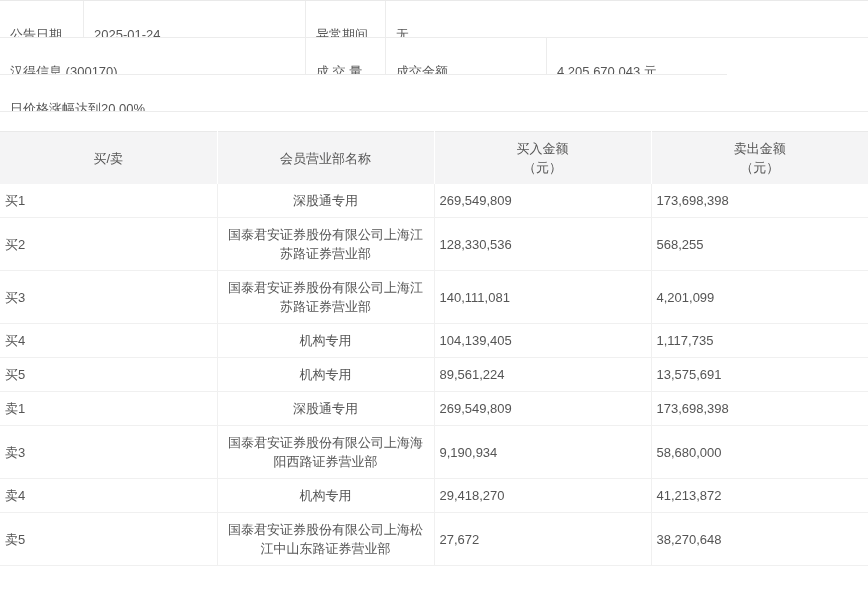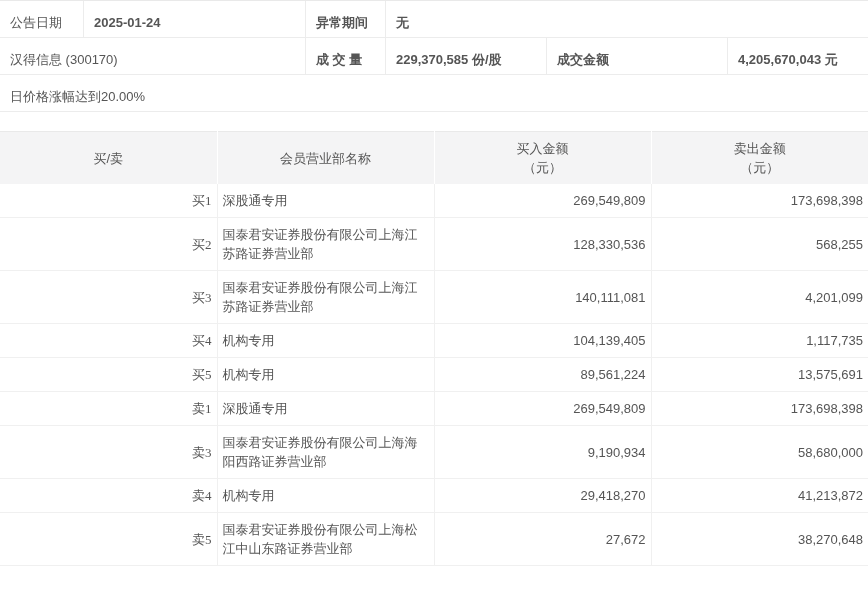--- a/index.html
+++ b/index.html
@@ -21,26 +21,26 @@
     display: grid;
     grid-template-columns: 83px 222px 80px 161px 181px 1fr;
     border-top: 1px solid #e9e9e9;
     width: 868px;
     box-sizing: border-box;
   }
   .info-cell {
     box-sizing: border-box;
     height: 37px;
     line-height: 36px;
-    padding: 4px 8px 0 10px;
+    padding: 16px 8px 0 10px;
     border-bottom: 1px solid #ececec;
     white-space: nowrap;
     overflow: hidden;
   }
-  .info-cell.vline { border-left: 1px solid #ececec; font-weight: bold; }
+  .info-cell.vline { border-left: 1px solid #ececec; }
   .span2 { grid-column: span 2; }
   .span3 { grid-column: span 3; }
   .span6 { grid-column: 1 / -1; }
 
   .gap { height: 19px; }
 
   
   table.seats {
     width: 868px;
     table-layout: fixed;
@@ -62,37 +62,36 @@
   table.seats thead th:last-child { border-right: none; }
   table.seats tbody td {
     border-bottom: 1px solid #f0f0f0;
     border-right: 1px solid #f0f0f0;
     padding: 7px 5px;
     line-height: 19px;
     vertical-align: middle;
     word-break: break-all;
   }
   table.seats tbody td:last-child { border-right: none; }
-  td.side   { text-align: right; font-family: Liberation Serif, serif; }
-  td.branch { text-align: left; }
-  td.amount { text-align: right; }
+  td.side   { text-align: left; }
+  td.branch { text-align: center; }
+  td.amount { }
 </style>
 </head>
 <body>
 
 <div class="info-grid">
 
   <div class="info-cell">公告日期</div>
   <div class="info-cell vline">2025-01-24</div>
   <div class="info-cell vline">异常期间</div>
   <div class="info-cell vline span3">无</div>
 
   <div class="info-cell span2">汉得信息 (300170)</div>
   <div class="info-cell vline">成 交 量</div>
-  <div class="info-cell vline">229,370,585 份/股</div>
   <div class="info-cell vline">成交金额</div>
   <div class="info-cell vline">4,205,670,043 元</div>
 
   <div class="info-cell span6">日价格涨幅达到20.00%</div>
 </div>
 
 <div class="gap"></div>
 
 <table class="seats">
   <colgroup>

